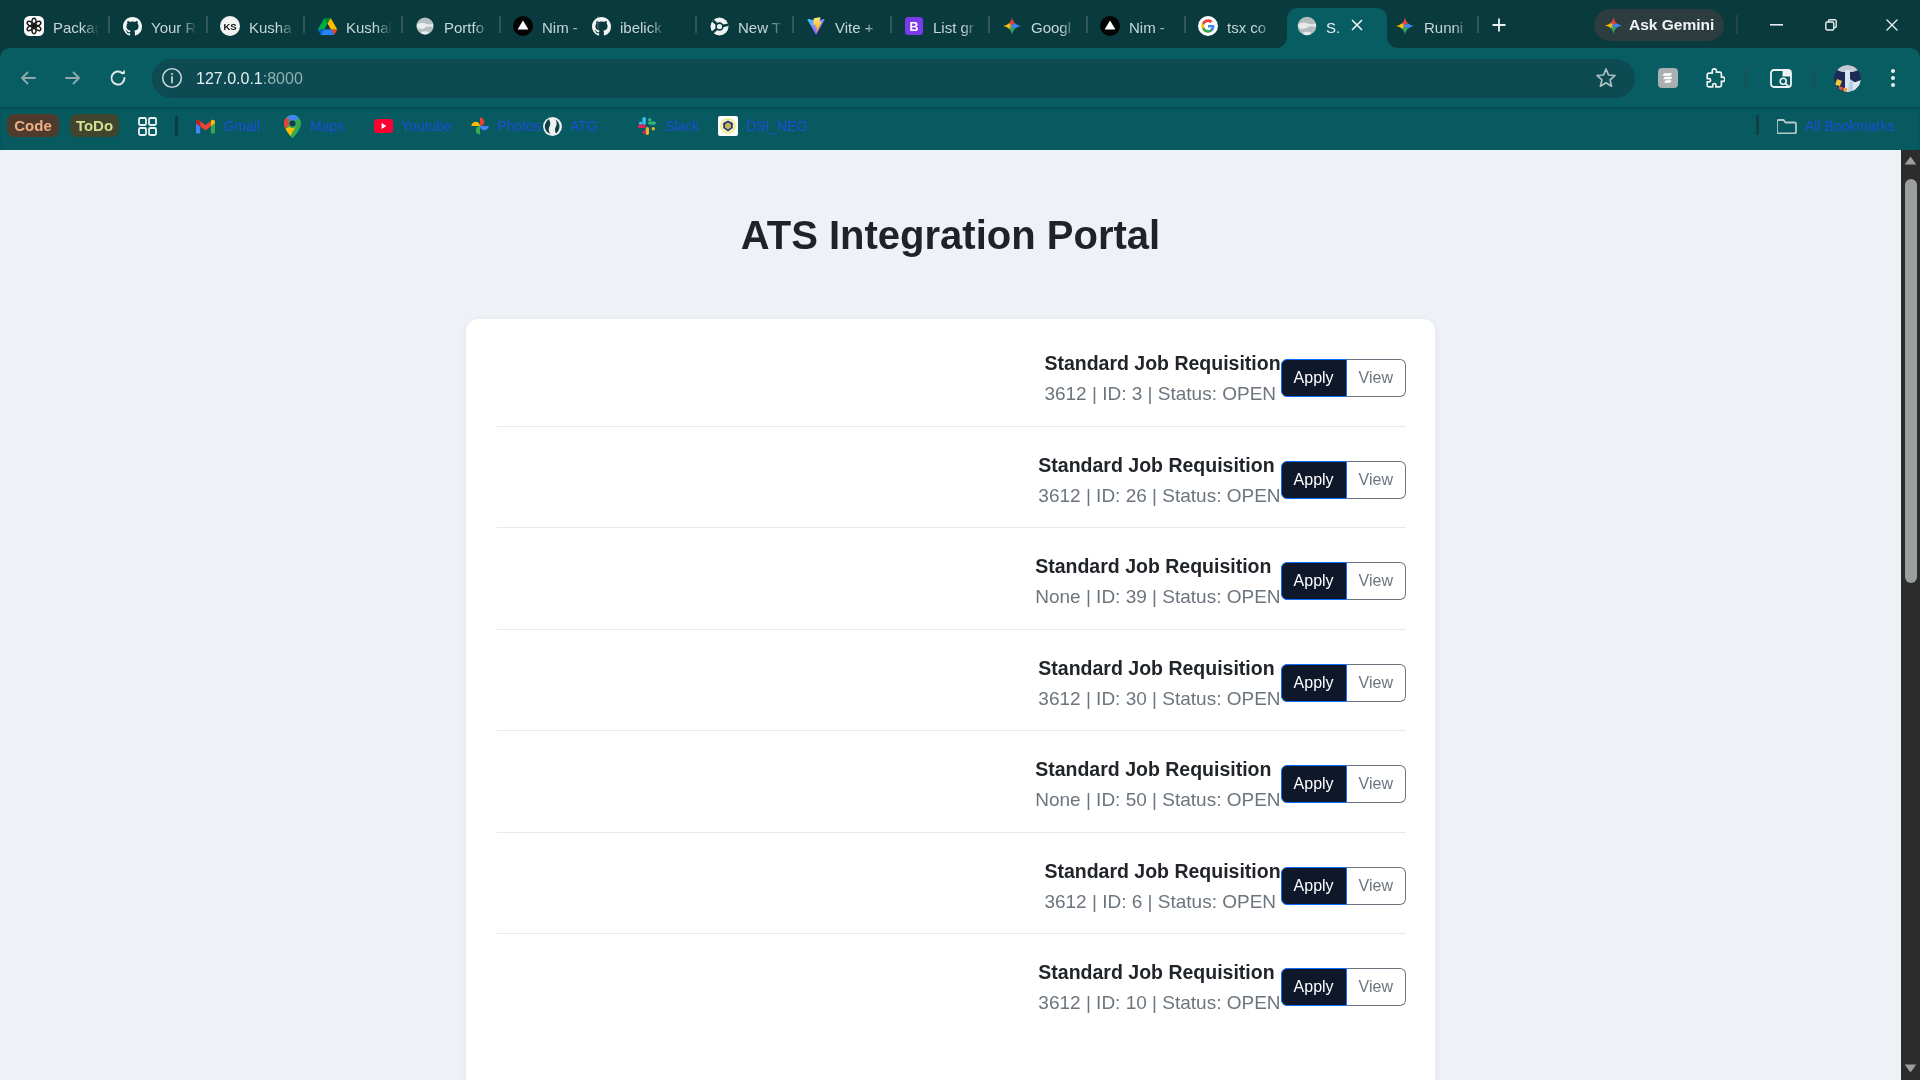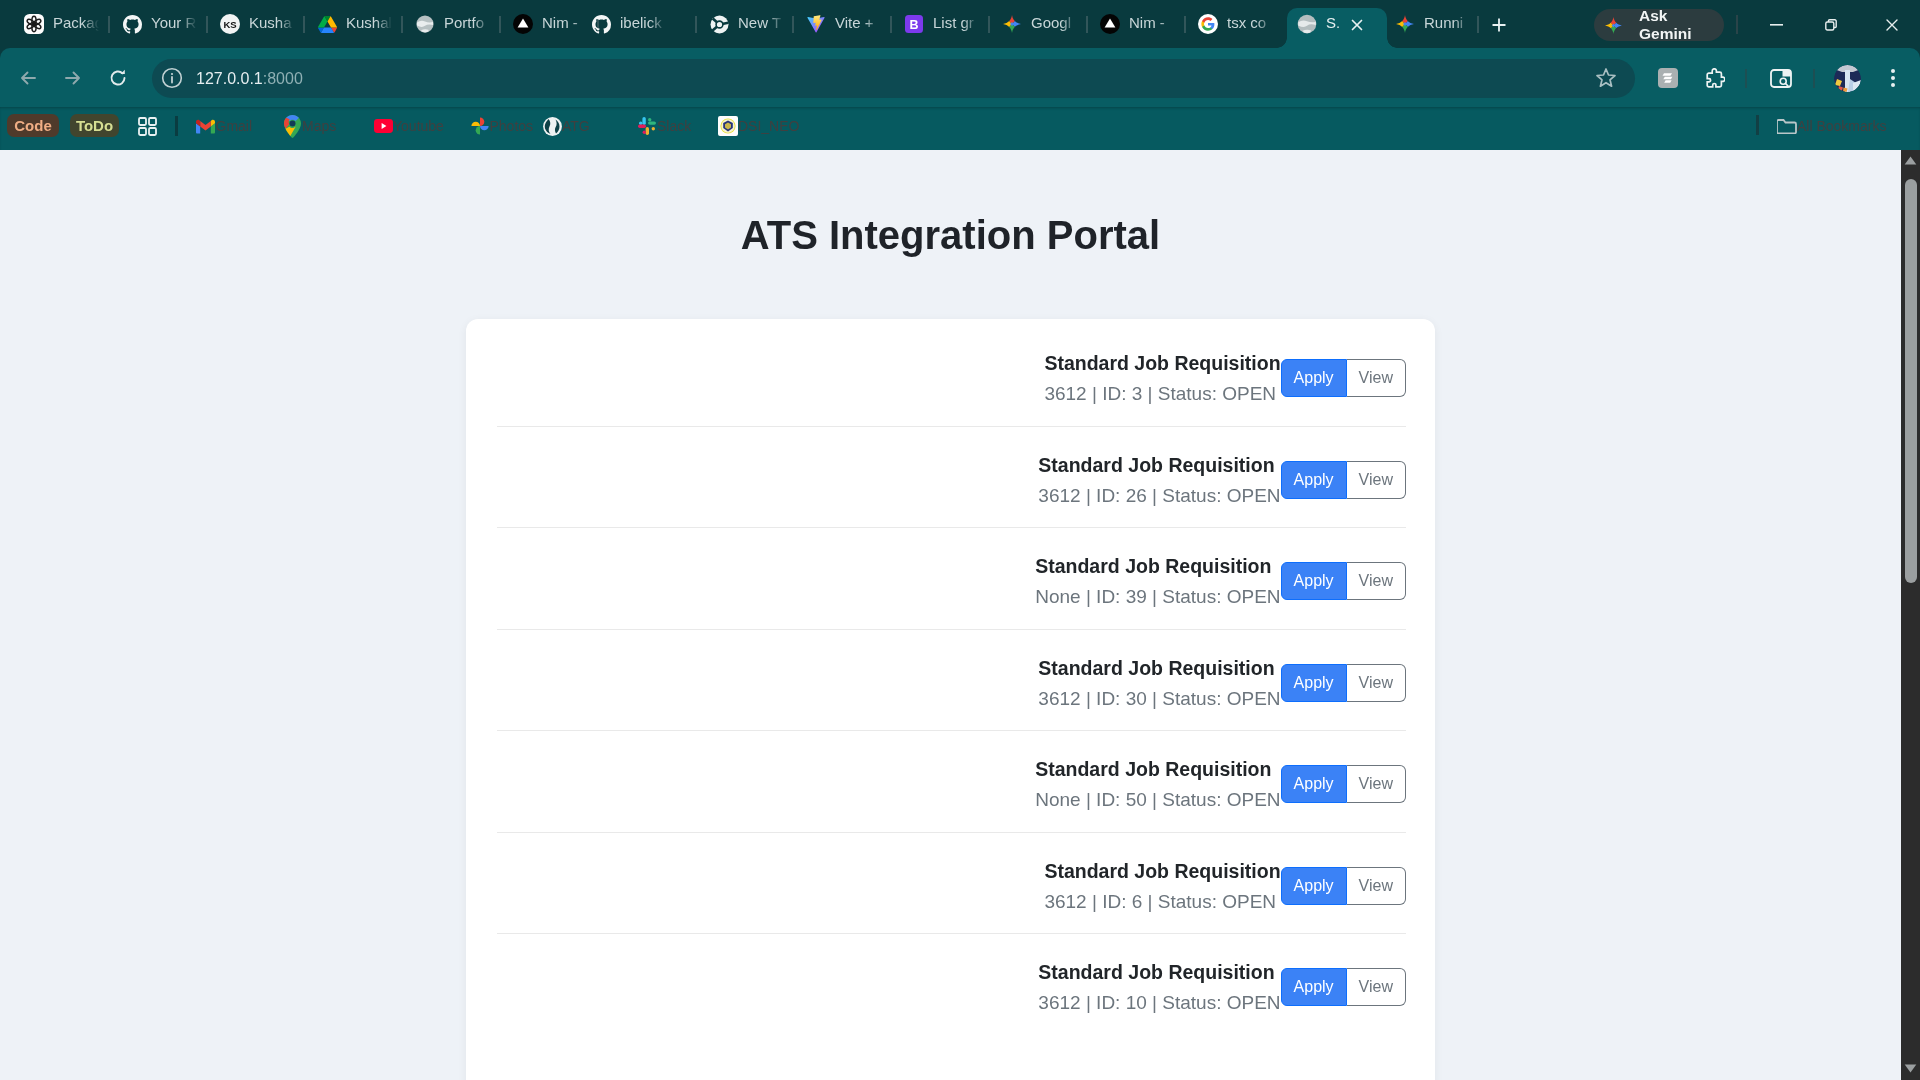--- a/index.html
+++ b/index.html
@@ -1,40 +1,40 @@
 <!DOCTYPE html>
 <html><head><meta charset="utf-8"><style>
 *{margin:0;padding:0;box-sizing:border-box}
 html,body{width:1920px;height:1080px;overflow:hidden;font-family:"Liberation Sans",sans-serif;background:#eef2f7}
 .abs{position:absolute}
 #tabstrip{position:absolute;top:0;left:0;width:1920px;height:58px;background:#093a3e}
 #toolbar{position:absolute;top:48px;left:0;width:1920px;height:59px;background:#085d63;border-radius:10px 10px 0 0}
 #bookmarks{position:absolute;top:107px;left:0;width:1920px;height:43px;background:#065a60;box-shadow:inset 0 2px 3px -1px rgba(0,0,0,.25)}
-.tab{position:absolute;top:14px;height:22px;display:flex;align-items:flex-start}
+.tab{position:absolute;top:14px;height:22px;display:flex;align-items:flex-end}
 .tab .ic{width:20px;height:20px;display:flex;align-items:center;justify-content:center;flex:0 0 auto}
 .tab .lbl{color:#c8d6d8;font-size:15px;white-space:nowrap;overflow:hidden;margin-left:9px;width:46px;-webkit-mask-image:linear-gradient(90deg,#000 65%,transparent 100%);mask-image:linear-gradient(90deg,#000 65%,transparent 100%)}
 .tabsep{position:absolute;top:16px;width:2px;height:17px;background:#32565a}
 #activetab{position:absolute;left:1287px;top:8px;width:100px;height:41px;background:#085d63;border-radius:10px 10px 0 0}
 .curveL{position:absolute;left:1277px;top:38px;width:10px;height:10px;background:radial-gradient(circle at 0 0,rgba(0,0,0,0) 9.5px,#085d63 10px)}
 .curveR{position:absolute;left:1387px;top:38px;width:10px;height:10px;background:radial-gradient(circle at 100% 0,rgba(0,0,0,0) 9.5px,#085d63 10px)}
 #urlbar{position:absolute;left:152px;top:58.5px;width:1483px;height:39px;border-radius:19.5px;background:#0d4a52}
 .bkpill{position:absolute;top:114px;height:23px;border-radius:7px;font-size:15px;font-weight:700;display:flex;align-items:center;justify-content:center}
 .bk{position:absolute;top:115px;height:22px;display:flex;align-items:center}
-.bk .bt{color:#404040;font-size:14px;white-space:nowrap}
+.bk .bt{color:#1d4ed8;font-size:14px;margin-left:8px;white-space:nowrap}
 #page{position:absolute;top:150px;left:0;width:1696px;height:930px;background:#eef2f7;overflow:hidden}
 #h1{position:absolute;top:63px;left:0;width:1901px;text-align:center;font-size:40px;font-weight:700;color:#1f2329}
 #card{position:absolute;left:466px;top:169px;width:969px;height:1200px;background:#fff;border-radius:12px;box-shadow:0 2px 10px rgba(0,0,0,.06);padding:30px 29px 30px 31px}
 #card h2{font-size:24px;font-weight:700;color:#212529;margin:2px 0 50px 0;line-height:29px}
 .item{display:flex;justify-content:flex-end;align-items:center}
 .item .tt{font-size:19.5px;font-weight:700;color:#212529;line-height:28px;margin-bottom:3px}
 .item .st{font-size:19px;color:#6c757d;line-height:27px}
 .hr{border-top:1px solid #e9e9e9;margin:18.5px 0 24px 0;height:0}
 .btngroup{display:flex}
 .btn{font-size:16px;line-height:24px;padding:6px 12px;border:1px solid}
-.btn.apply{background:#3b82f6;border-color:#0d6efd;color:#fff;border-radius:6px 0 0 6px}
+.btn.apply{background:#0f172a;border-color:#0d6efd;color:#fff;border-radius:6px 0 0 6px}
 .btn.view{background:#fff;border-color:#6c757d;color:#6c757d;border-radius:0 6px 6px 0;padding:6px 12px;border-left:none}
 #sbar{position:absolute;left:1901px;top:150px;width:19px;height:930px;background:#2c2c2c}
 #sthumb{position:absolute;left:3.5px;top:29px;width:12px;height:404px;background:#9b9fa0;border-radius:6px}
 
 </style></head><body>
 <div id="tabstrip"></div>
 <div id="toolbar"></div>
 <div id="bookmarks"></div>
 <div class="tab" style="left:24px">
     <div class="ic">
@@ -271,21 +271,21 @@
         <clipPath id="cW">
           <path d="M0 0 V24 L12 12 Z"></path>
         </clipPath>
       </defs>
       <path clip-path="url(#cN)" fill="#ea4335" d="M12 0c.75 6.3 5 10.9 12 12-7 1.1-11.25 5.7-12 12-.75-6.3-5-10.9-12-12 7-1.1 11.25-5.7 12-12Z"></path>
       <path clip-path="url(#cE)" fill="#4285f4" d="M12 0c.75 6.3 5 10.9 12 12-7 1.1-11.25 5.7-12 12-.75-6.3-5-10.9-12-12 7-1.1 11.25-5.7 12-12Z"></path>
       <path clip-path="url(#cS)" fill="#34a853" d="M12 0c.75 6.3 5 10.9 12 12-7 1.1-11.25 5.7-12 12-.75-6.3-5-10.9-12-12 7-1.1 11.25-5.7 12-12Z"></path>
       <path clip-path="url(#cW)" fill="#fbbc04" d="M12 0c.75 6.3 5 10.9 12 12-7 1.1-11.25 5.7-12 12-.75-6.3-5-10.9-12-12 7-1.1 11.25-5.7 12-12Z"></path>
       <path fill="#4285f4" d="M12 9 C12.7 10.6 13.4 11.3 15 12 C13.4 12.7 12.7 13.4 12 15 C11.3 13.4 10.6 12.7 9 12 C10.6 11.3 11.3 10.6 12 9Z"></path>
     </svg>
-    <span style="color:#f2f5f5;font-weight:700;font-size:15.5px;margin-left:17px">Ask Gemini</span>
+    <span style="color:#f2f5f5;font-weight:700;font-size:15.5px;margin-left:7px">Ask Gemini</span>
   </div>
 <div class="abs" style="left:1736px;top:15px;width:2px;height:19px;background:#2a4449"></div>
 <svg class="abs" style="left:1770px;top:24px" width="13" height="2" viewBox="0 0 13 2">
     <rect width="13" height="1.6" fill="#e8eeee"></rect>
   </svg>
 <svg class="abs" style="left:1825px;top:19px" width="12" height="12" viewBox="0 0 12 12">
     <rect x="0.8" y="3" width="8" height="8" rx="1.5" fill="none" stroke="#e8eeee" stroke-width="1.4"></rect>
     <path d="M3.5 3 V1.8 a1 1 0 0 1 1-1 h5.4 a1.3 1.3 0 0 1 1.3 1.3 v5.4 a1 1 0 0 1-1 1 H9" fill="none" stroke="#e8eeee" stroke-width="1.4"></path>
   </svg>
 <svg class="abs" style="left:1886px;top:19px" width="12" height="12" viewBox="0 0 12 12">

